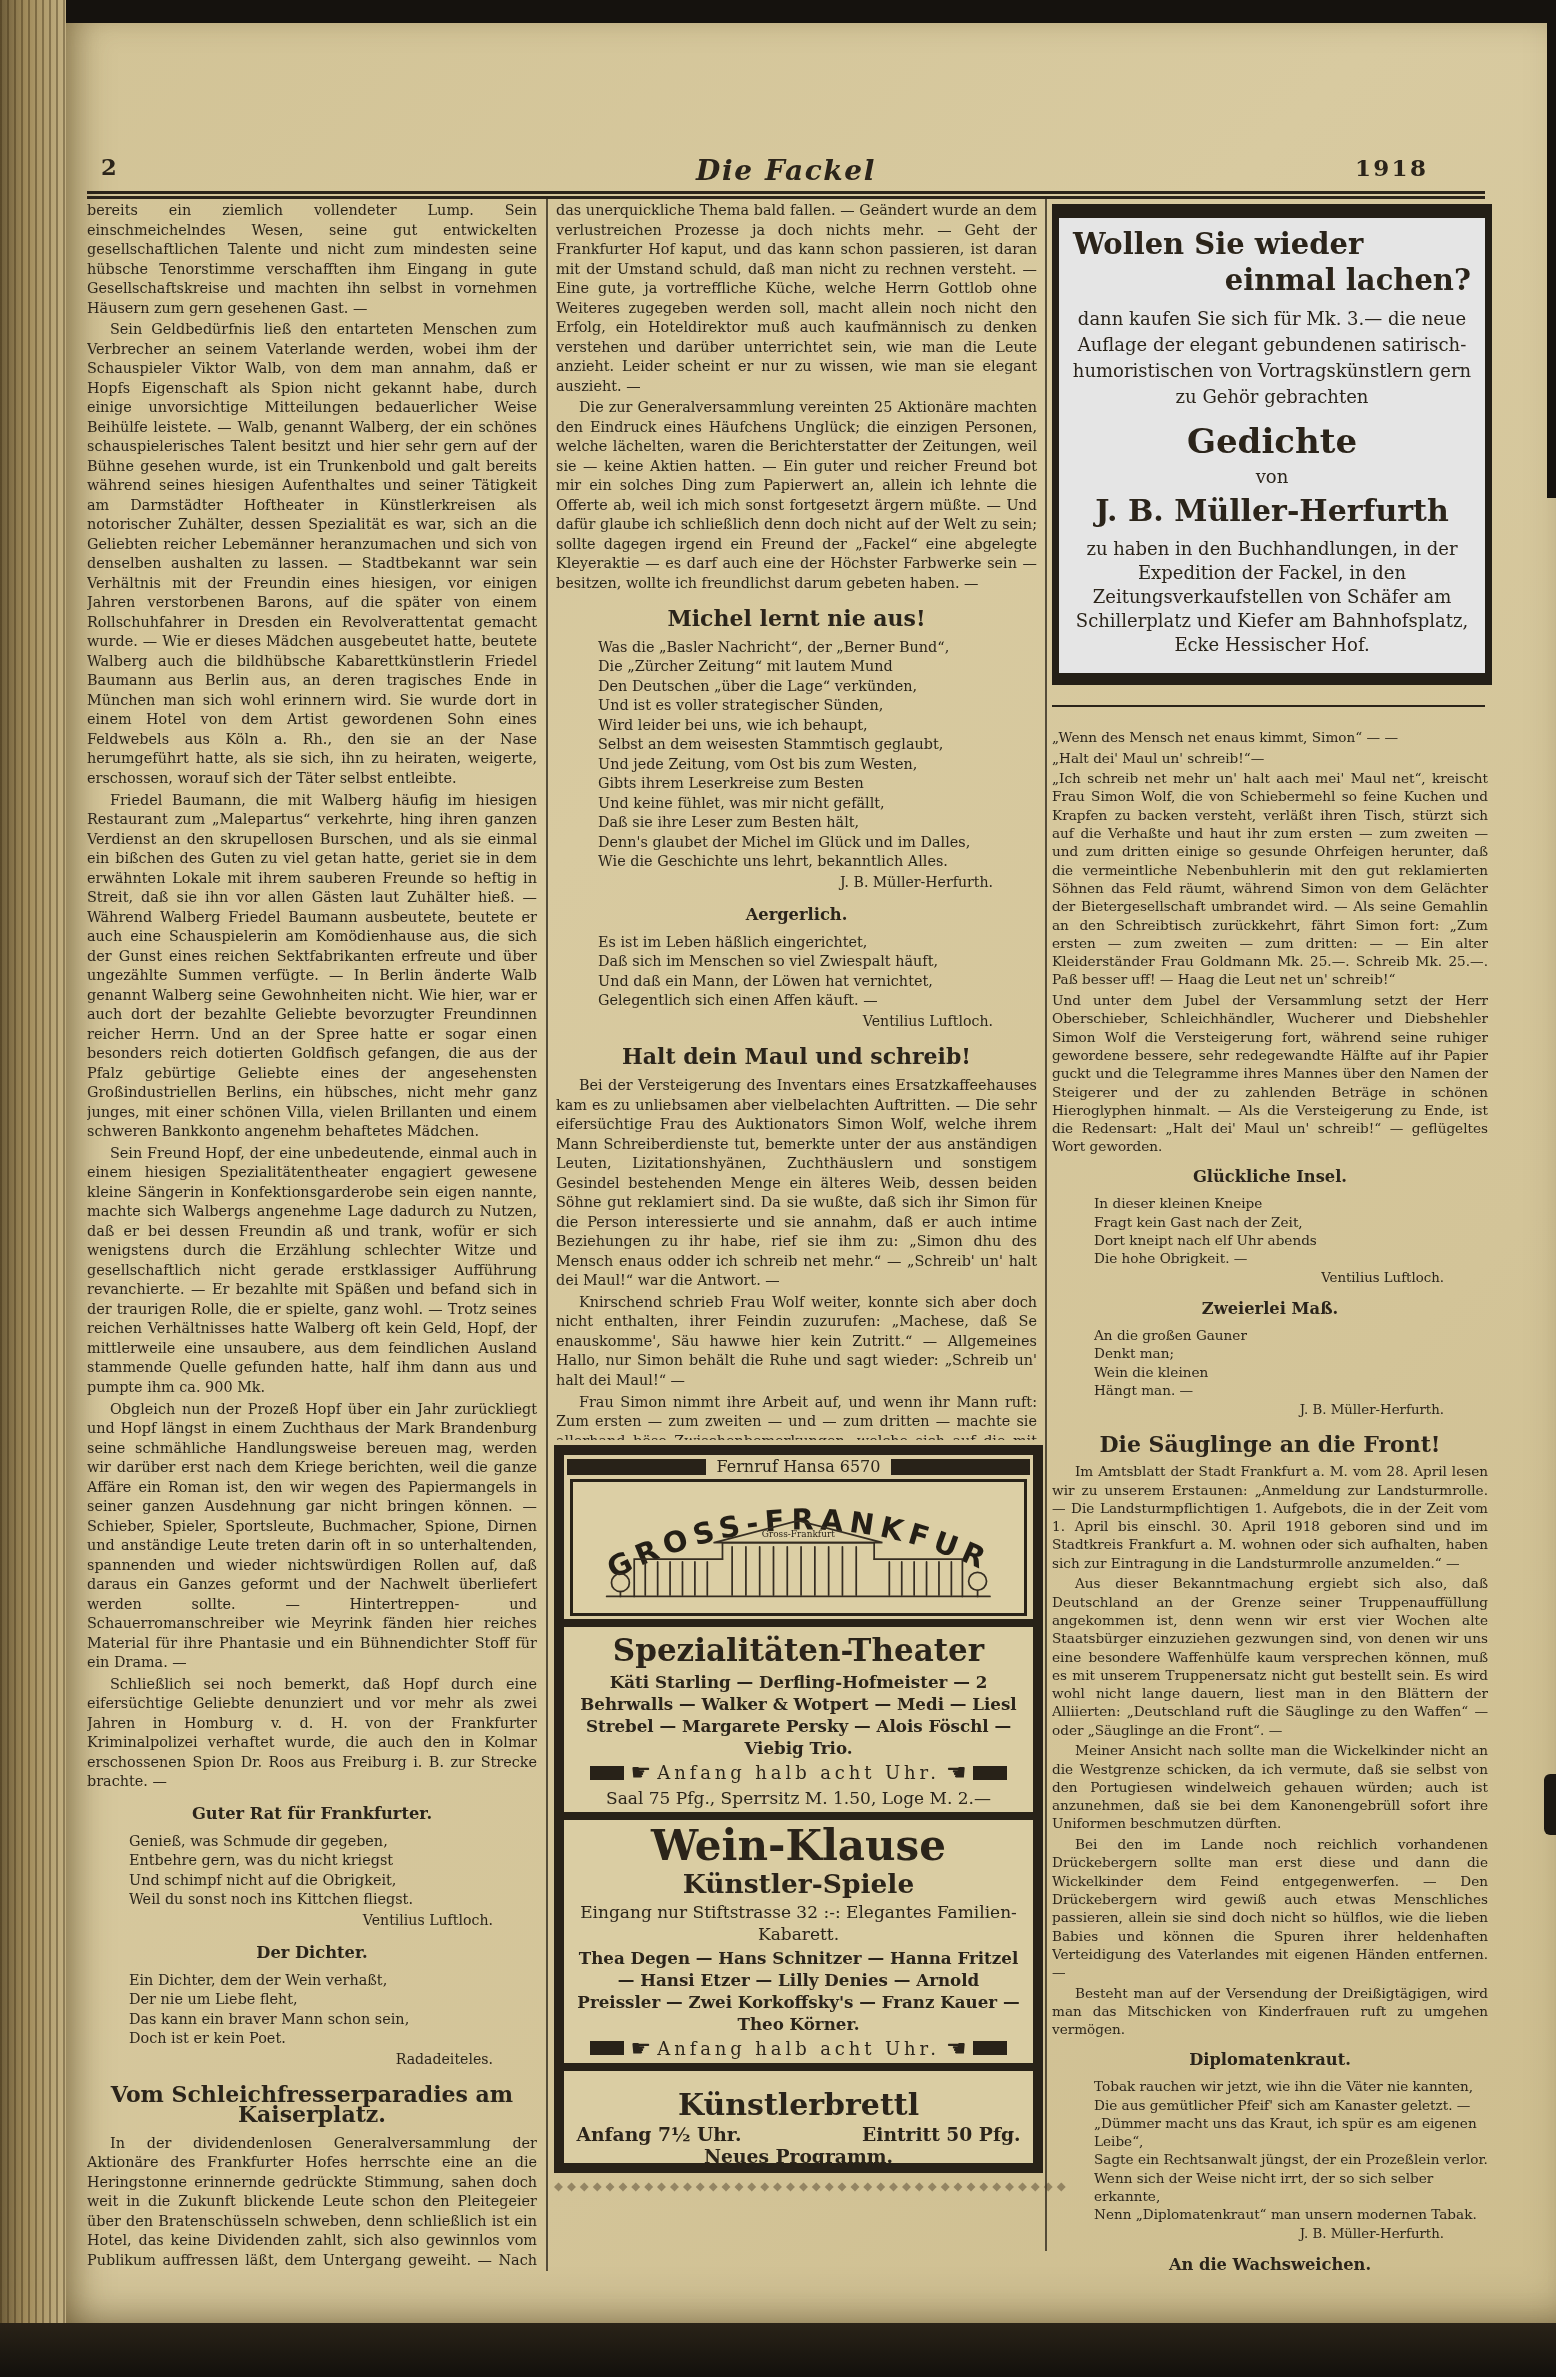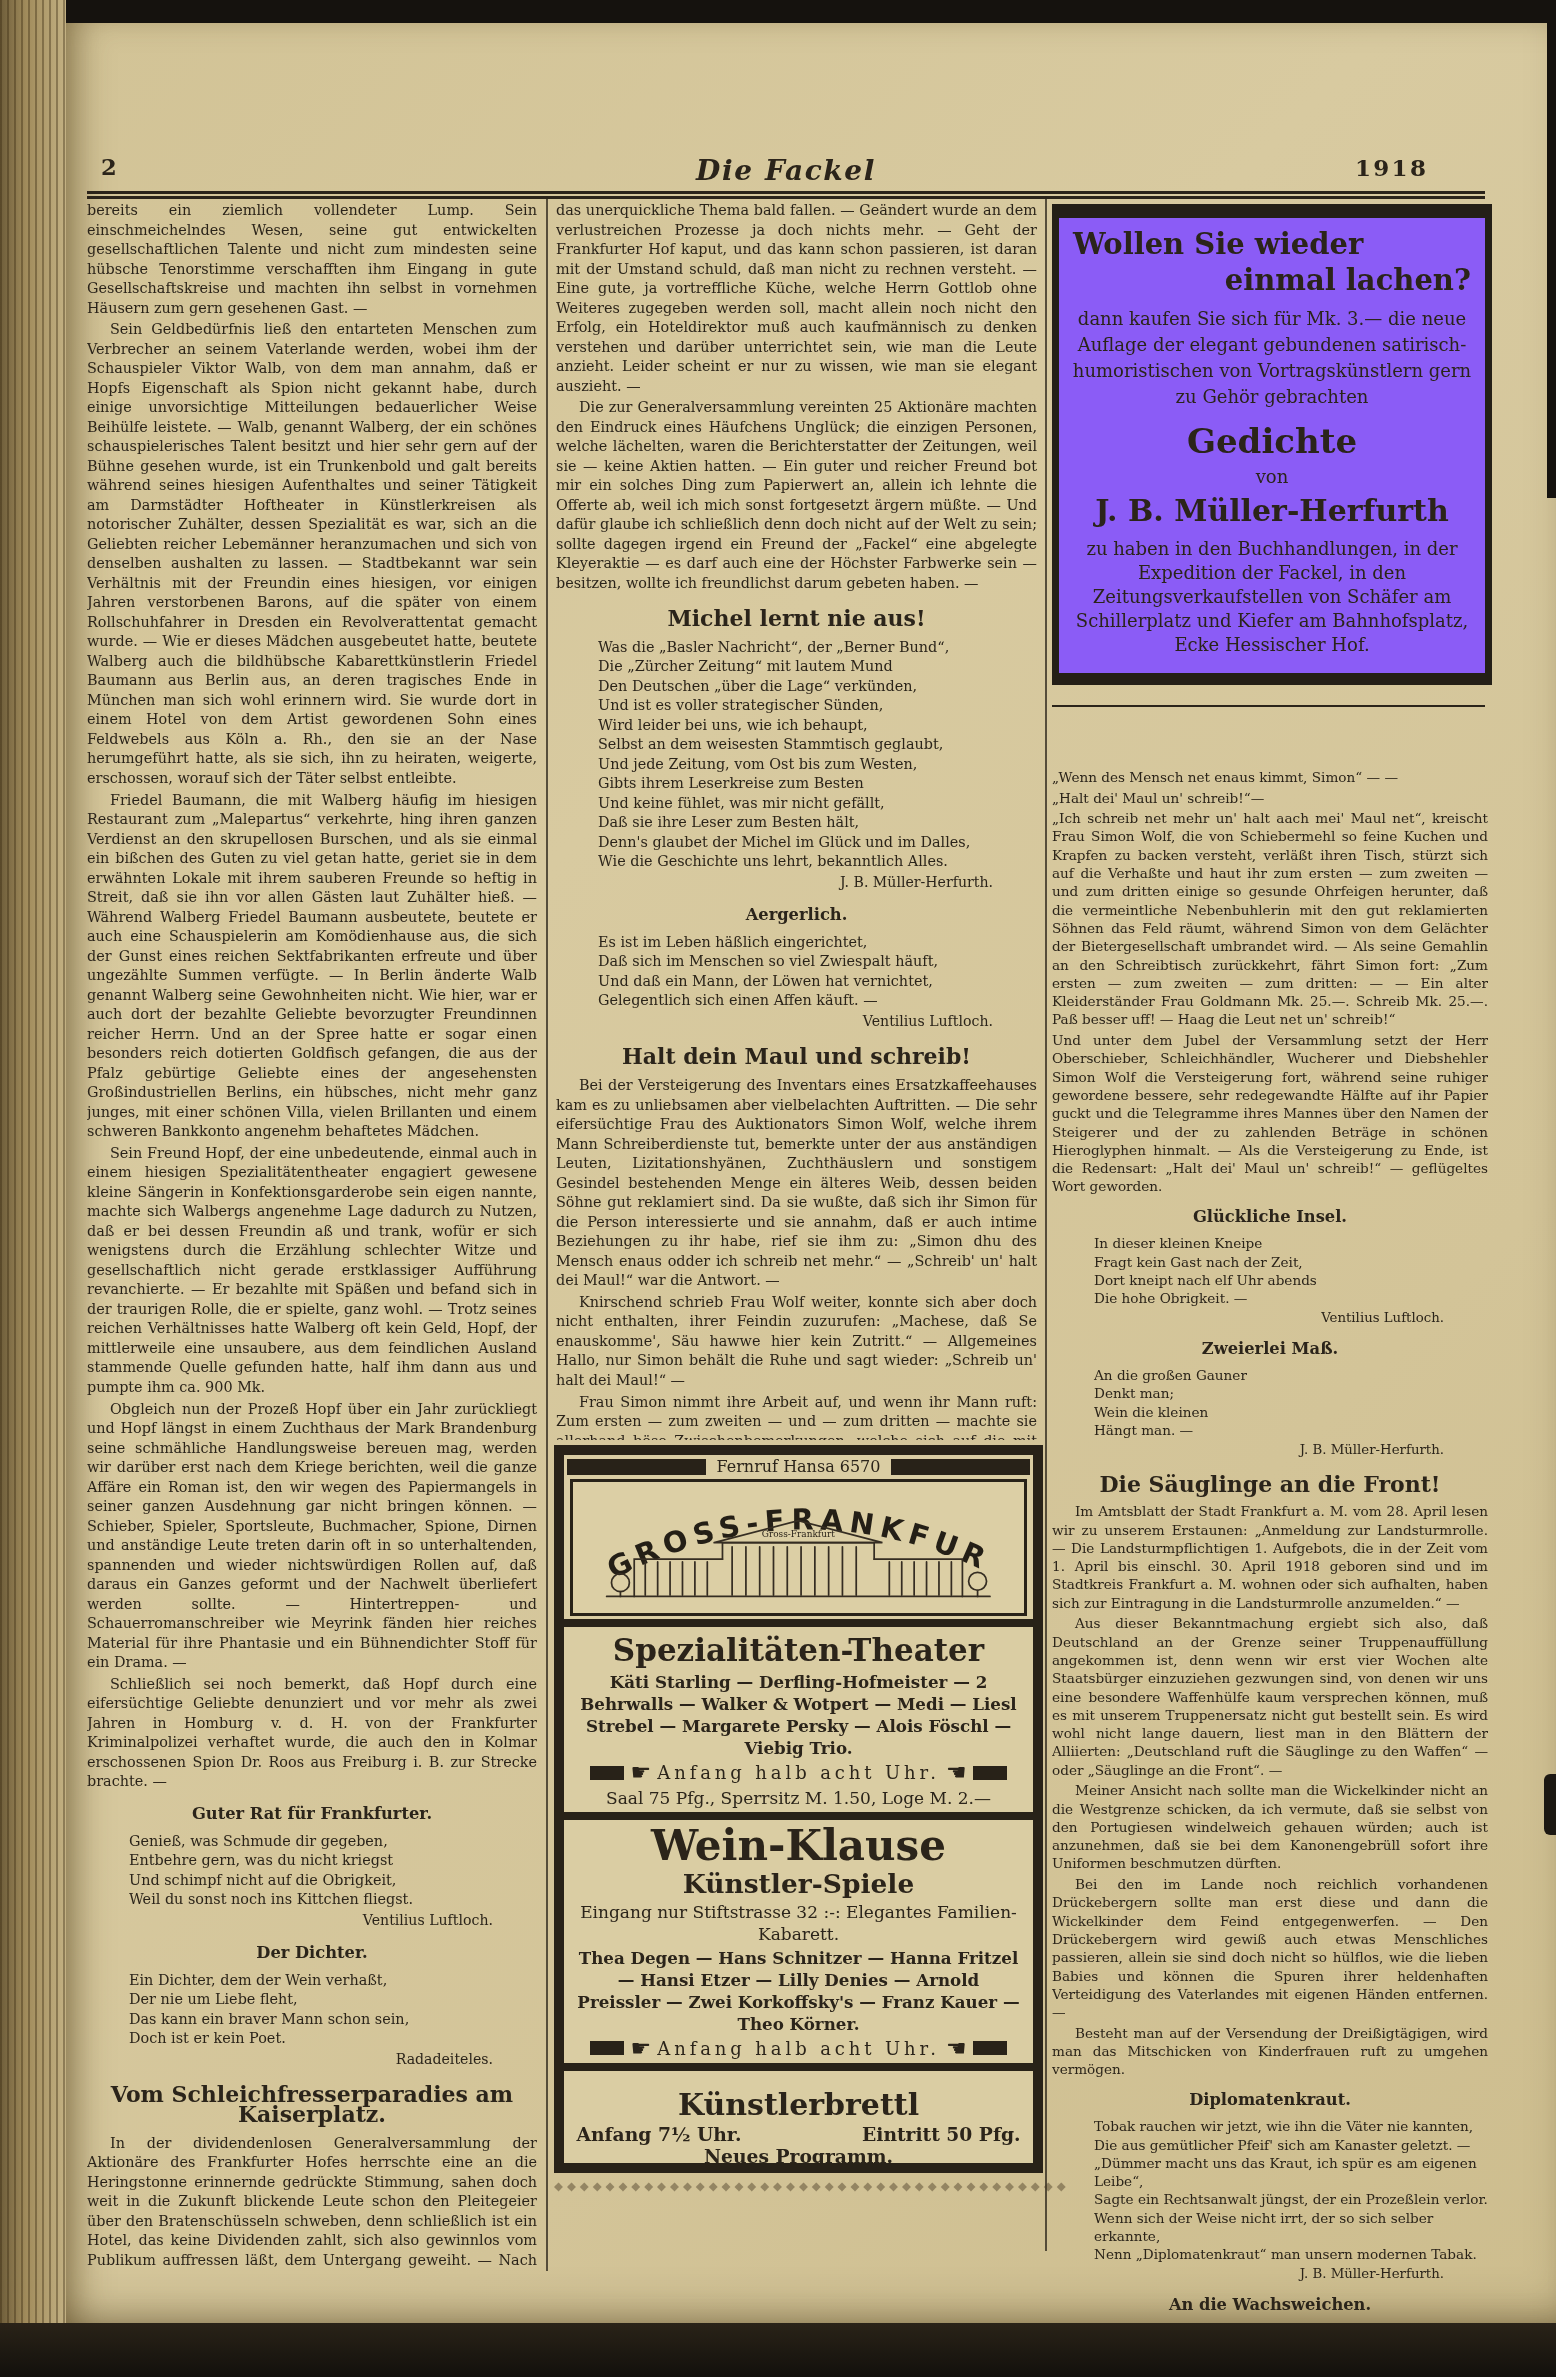--- a/index.html
+++ b/index.html
@@ -24,31 +24,31 @@
   #pyear{left:1355px;font-size:23px;letter-spacing:2.3px;}
   #hrule{position:absolute;left:87px;top:191px;width:1398px;height:7.8px;
          background:linear-gradient(180deg,#2b241a 0 3.1px,rgba(0,0,0,0) 3.1px 4.7px,#2b241a 4.7px 7.8px);}
   .vdiv{position:absolute;width:1.6px;background:rgba(43,36,26,.75);}
   #div1{left:546px;top:196px;height:2075px;}
   #div2{left:1045px;top:196px;height:2055px;}
   
   .col{position:absolute;overflow:hidden;text-align:justify;}
   #col-left{left:87px;top:201px;width:450px;height:2070px;font-size:14.4px;line-height:19.5px;}
   #col-mid{left:556px;top:201px;width:481px;height:1239px;font-size:14.4px;line-height:19.5px;}
-  #col-right{left:1052px;top:728px;width:436px;height:1550px;font-size:13.6px;line-height:18.3px;margin-top:40px;}
+  #col-right{left:1052px;top:728px;width:436px;height:1550px;font-size:13.6px;line-height:18.3px;}
   .para{margin:0 0 2.3px 0;text-indent:23px;}
   .para.ni{text-indent:0;}
   .sechead{text-align:center;font-size:16.3px;font-weight:bold;margin:12.5px 0 7.8px;}
   .sechead.big{font-size:22px;margin:15.6px 0 9.3px;}
   .poem{padding-left:42px;margin:3.1px 0 1.6px;text-align:left;text-indent:0;}
   .sig{text-align:right;padding-right:44px;margin:1.6px 0 6.2px;font-size:.98em;}
   
   #ad-lachen{position:absolute;left:1052px;top:204px;width:440px;height:481px;box-sizing:border-box;
              border:7.8px solid #241f17;border-top-width:14px;border-bottom-width:12.5px;
-             background:#8b5cf6;padding:7.8px 11px;overflow:hidden;text-align:center;}
+             background:#e5e5e5;padding:7.8px 11px;overflow:hidden;text-align:center;}
   #ad-lachen .hl{font-size:29px;font-weight:bold;line-height:1.25;}
   #ad-lachen .hl1{text-align:left;padding-left:3.1px;}
   #ad-lachen .hl2{text-align:right;padding-right:3.1px;}
   #ad-lachen .body{font-size:18px;line-height:26px;margin-top:7.8px;text-align:center;}
   #ad-lachen .ged{font-size:34px;font-weight:bold;margin-top:11px;}
   #ad-lachen .von{font-size:18px;margin-top:4.7px;}
   #ad-lachen .auth{font-size:30px;font-weight:bold;margin-top:6.2px;}
   #ad-lachen .foot{font-size:18px;line-height:24px;margin-top:9.3px;}
   #ad-rule{position:absolute;left:1052px;top:705px;width:433px;height:2.3px;background:#2b241a;}
   

